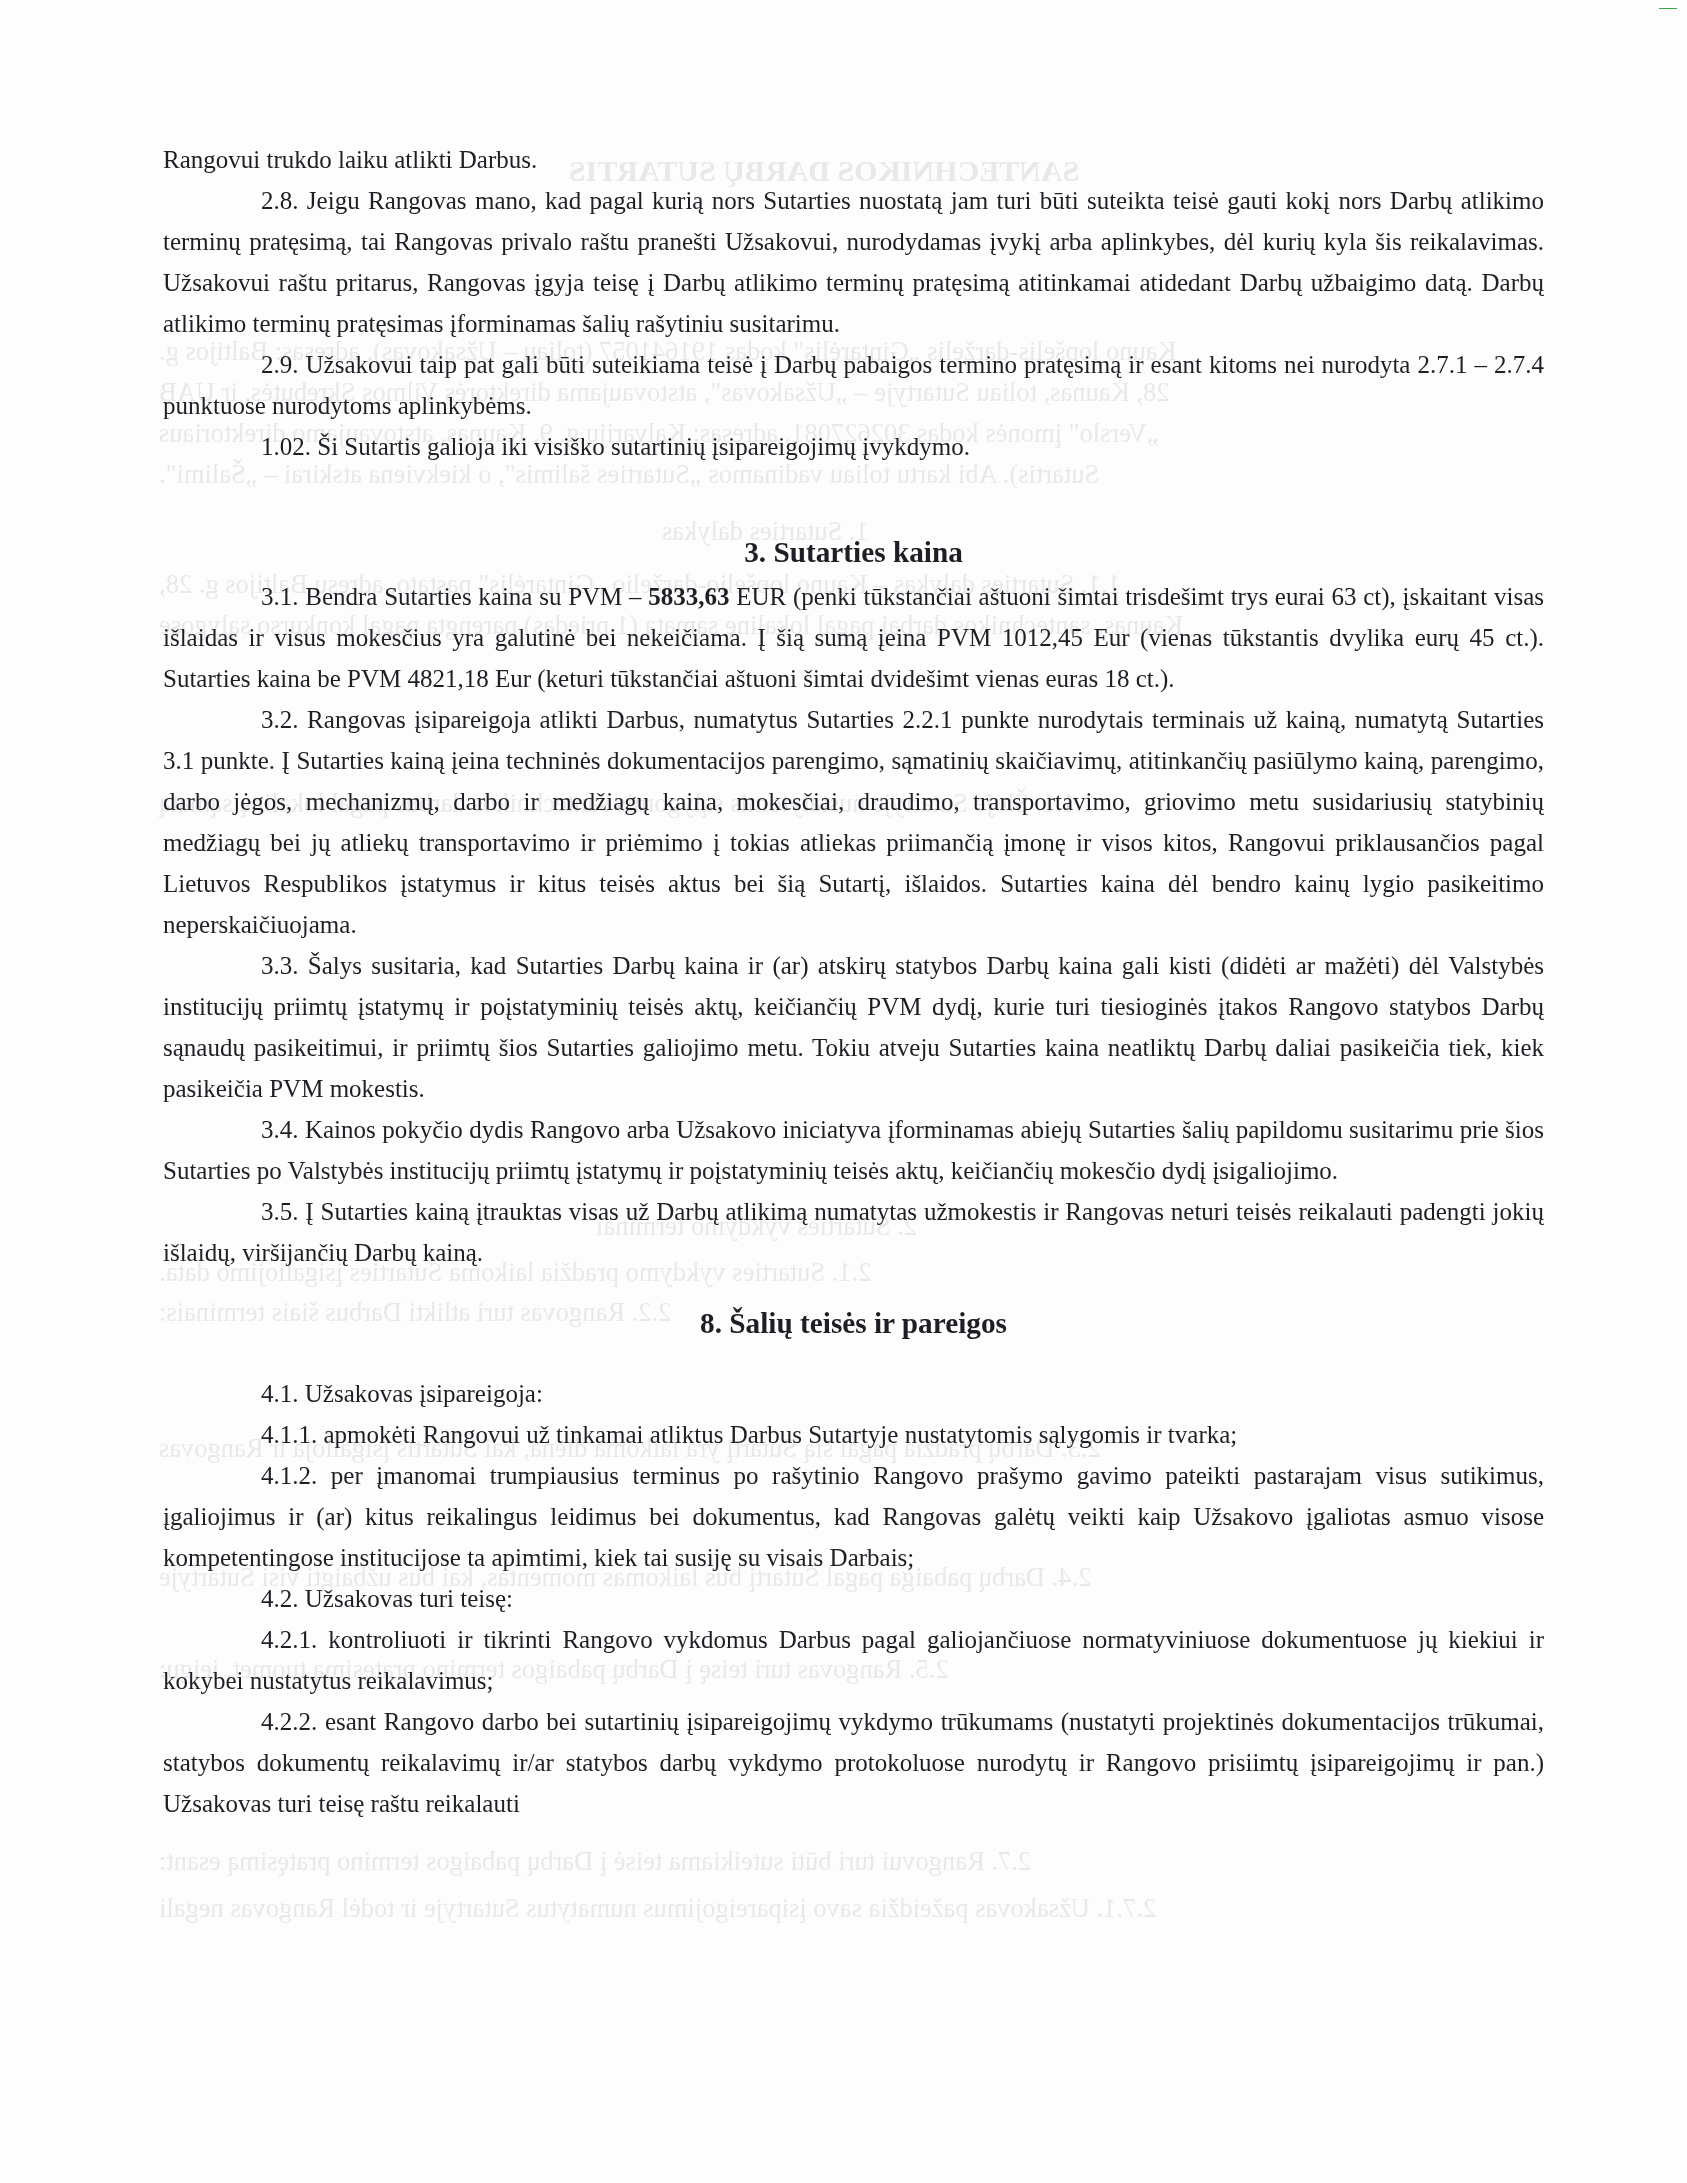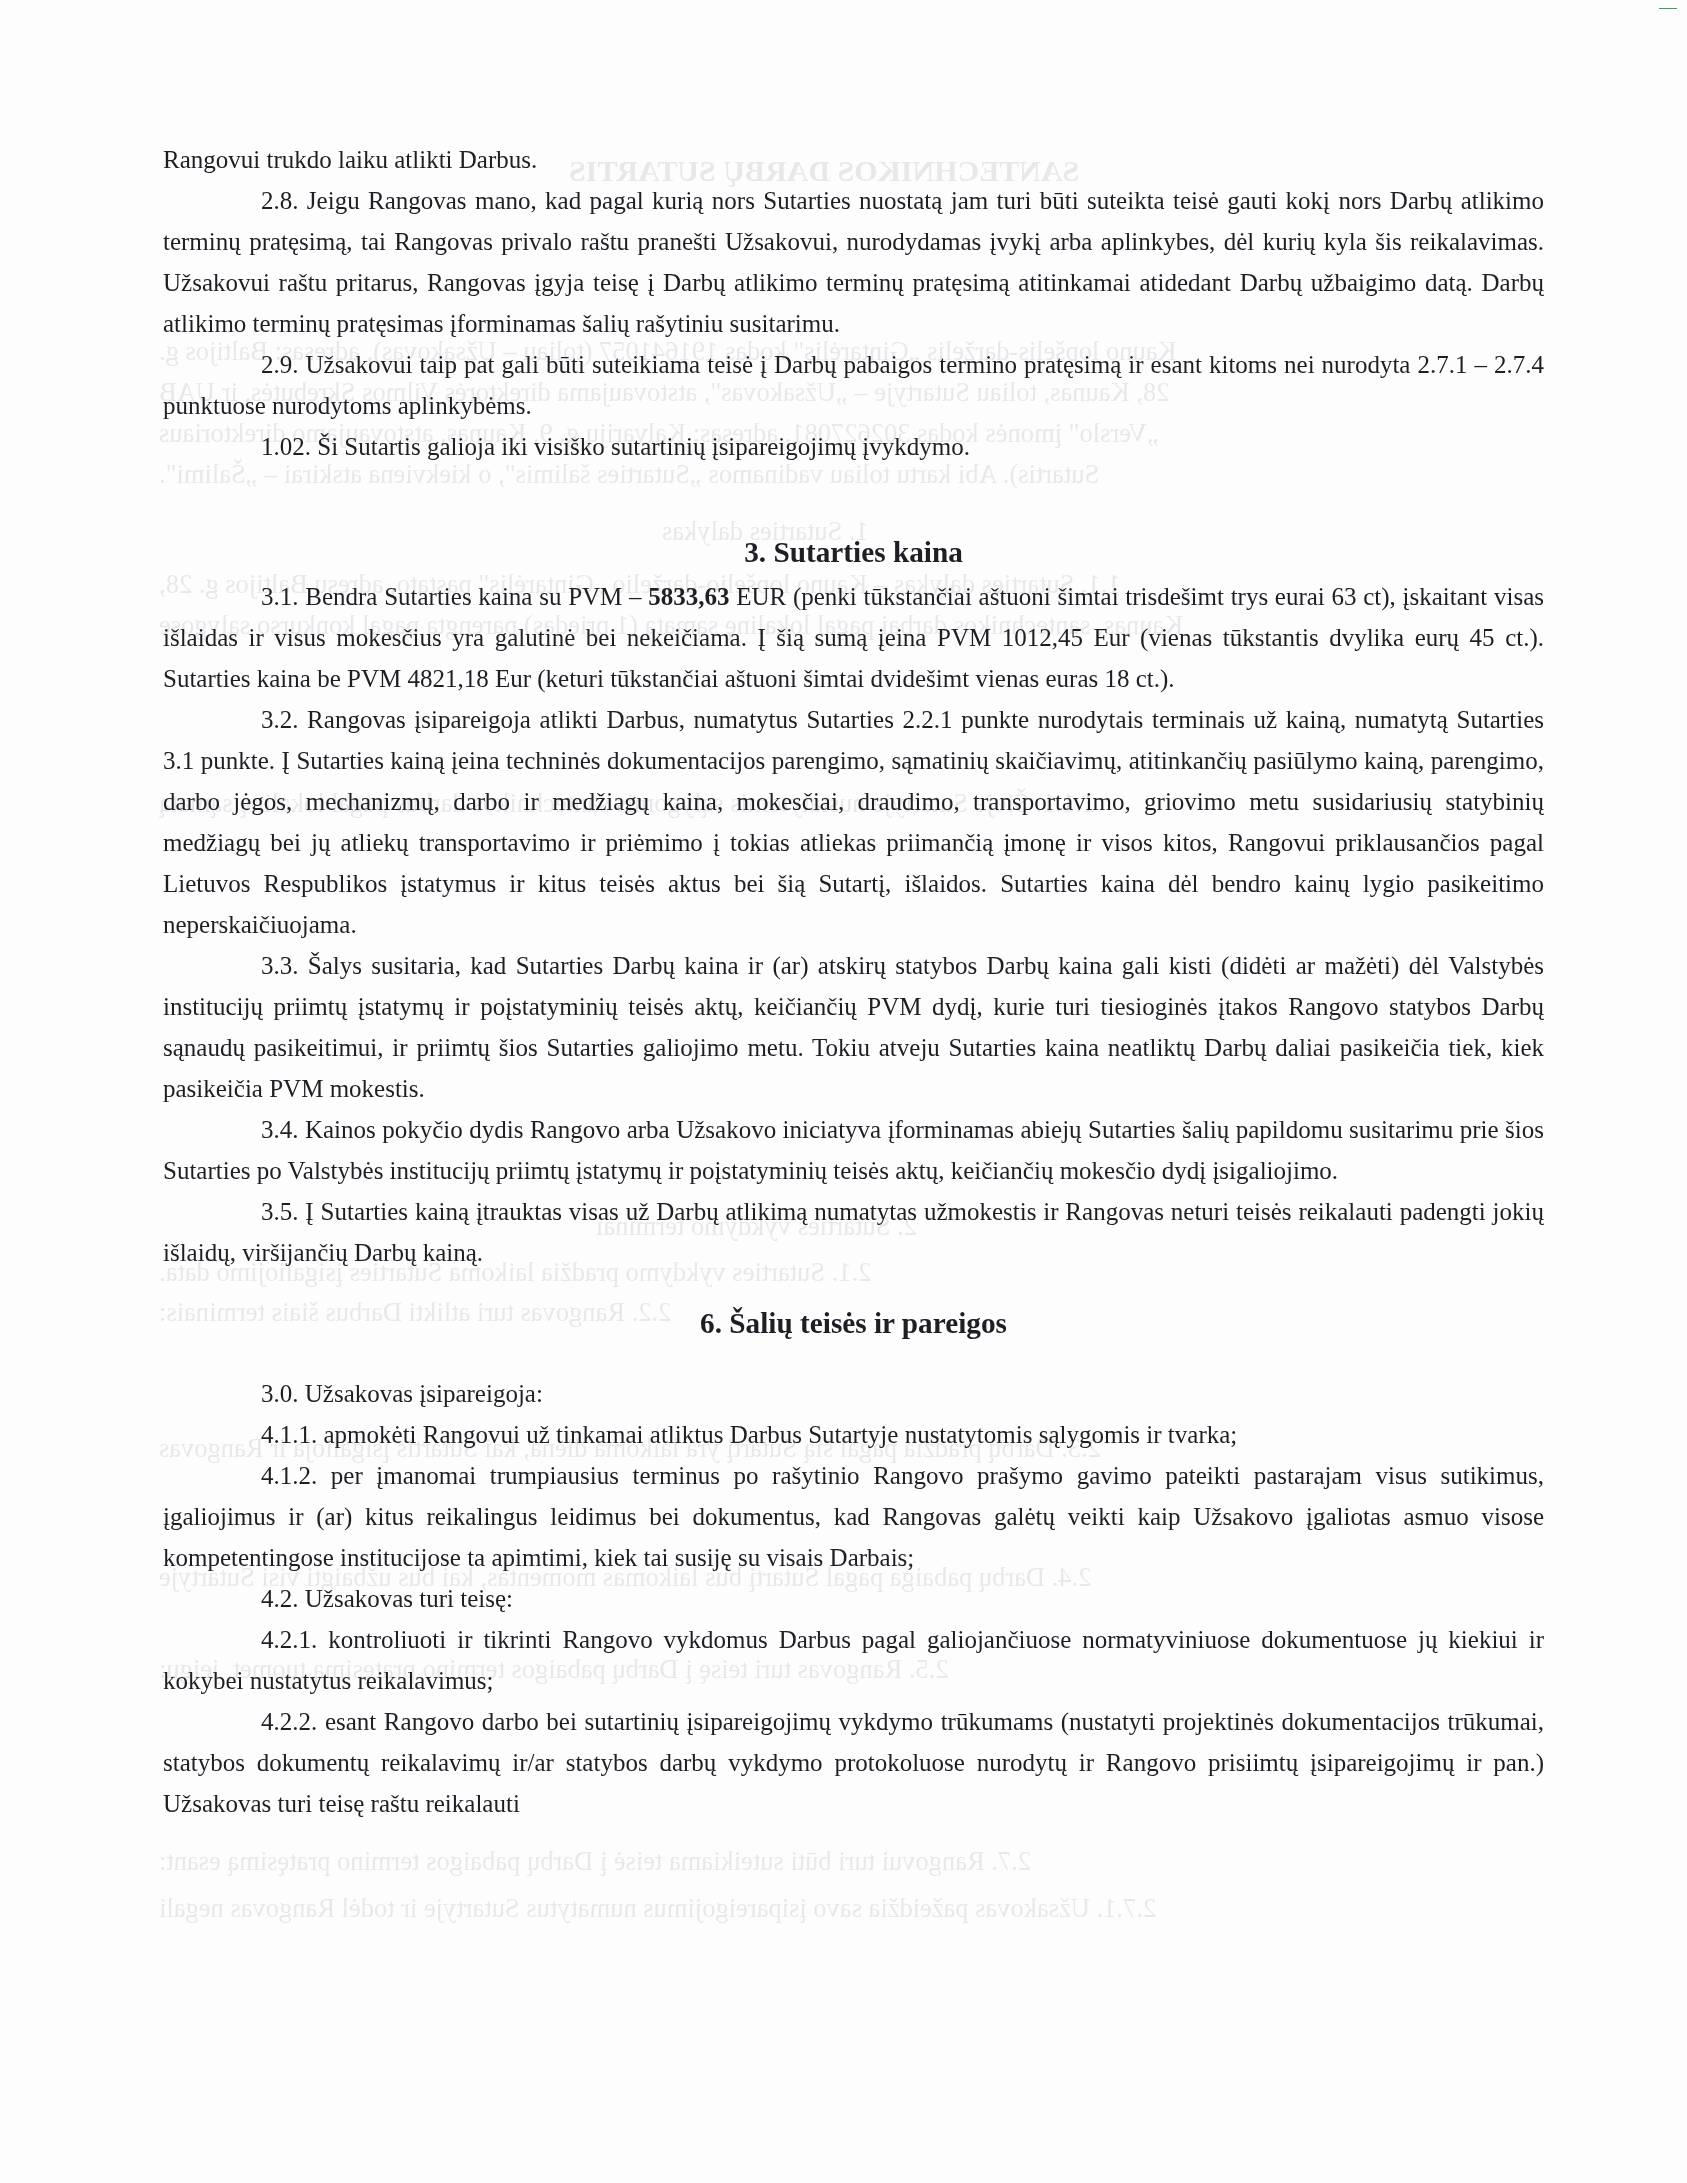--- a/index.html
+++ b/index.html
@@ -56,23 +56,23 @@
     <p class="p">1.02. Ši Sutartis galioja iki visiško sutartinių įsipareigojimų įvykdymo.</p>
 
     <h3 class="h h3">3. Sutarties kaina</h3>
 
     <p class="p"><span>3.1. Bendra Sutarties kaina su PVM – </span><b>5833,63</b><span> EUR (penki tūkstančiai aštuoni šimtai trisdešimt trys eurai 63 ct), įskaitant visas išlaidas ir visus mokesčius yra galutinė bei nekeičiama. Į šią sumą įeina PVM 1012,45 Eur (vienas tūkstantis dvylika eurų 45 ct.). Sutarties kaina be PVM 4821,18 Eur (keturi tūkstančiai aštuoni šimtai dvidešimt vienas euras 18 ct.).</span></p>
     <p class="p">3.2. Rangovas įsipareigoja atlikti Darbus, numatytus Sutarties 2.2.1 punkte nurodytais terminais už kainą, numatytą Sutarties 3.1 punkte. Į Sutarties kainą įeina techninės dokumentacijos parengimo, sąmatinių skaičiavimų, atitinkančių pasiūlymo kainą, parengimo, darbo jėgos, mechanizmų, darbo ir medžiagų kaina, mokesčiai, draudimo, transportavimo, griovimo metu susidariusių statybinių medžiagų bei jų atliekų transportavimo ir priėmimo į tokias atliekas priimančią įmonę ir visos kitos, Rangovui priklausančios pagal Lietuvos Respublikos įstatymus ir kitus teisės aktus bei šią Sutartį, išlaidos. Sutarties kaina dėl bendro kainų lygio pasikeitimo neperskaičiuojama.</p>
     <p class="p">3.3. Šalys susitaria, kad Sutarties Darbų kaina ir (ar) atskirų statybos Darbų kaina gali kisti (didėti ar mažėti) dėl Valstybės institucijų priimtų įstatymų ir poįstatyminių teisės aktų, keičiančių PVM dydį, kurie turi tiesioginės įtakos Rangovo statybos Darbų sąnaudų pasikeitimui, ir priimtų šios Sutarties galiojimo metu. Tokiu atveju Sutarties kaina neatliktų Darbų daliai pasikeičia tiek, kiek pasikeičia PVM mokestis.</p>
     <p class="p">3.4. Kainos pokyčio dydis Rangovo arba Užsakovo iniciatyva įforminamas abiejų Sutarties šalių papildomu susitarimu prie šios Sutarties po Valstybės institucijų priimtų įstatymų ir poįstatyminių teisės aktų, keičiančių mokesčio dydį įsigaliojimo.</p>
     <p class="p">3.5. Į Sutarties kainą įtrauktas visas už Darbų atlikimą numatytas užmokestis ir Rangovas neturi teisės reikalauti padengti jokių išlaidų, viršijančių Darbų kainą.</p>
 
-    <h3 class="h h4">6. Šalių teisės ir pareigos</h3>
+    <h3 class="h h4">8. Šalių teisės ir pareigos</h3>
 
-    <p class="p">3.0. Užsakovas įsipareigoja:</p>
+    <p class="p">4.1. Užsakovas įsipareigoja:</p>
     <p class="p">4.1.1. apmokėti Rangovui už tinkamai atliktus Darbus Sutartyje nustatytomis sąlygomis ir tvarka;</p>
     <p class="p">4.1.2. per įmanomai trumpiausius terminus po rašytinio Rangovo prašymo gavimo pateikti pastarajam visus sutikimus, įgaliojimus ir (ar) kitus reikalingus leidimus bei dokumentus, kad Rangovas galėtų veikti kaip Užsakovo įgaliotas asmuo visose kompetentingose institucijose ta apimtimi, kiek tai susiję su visais Darbais;</p>
     <p class="p">4.2. Užsakovas turi teisę:</p>
     <p class="p">4.2.1. kontroliuoti ir tikrinti Rangovo vykdomus Darbus pagal galiojančiuose normatyviniuose dokumentuose jų kiekiui ir kokybei nustatytus reikalavimus;</p>
     <p class="p">4.2.2. esant Rangovo darbo bei sutartinių įsipareigojimų vykdymo trūkumams (nustatyti projektinės dokumentacijos trūkumai, statybos dokumentų reikalavimų ir/ar statybos darbų vykdymo protokoluose nurodytų ir Rangovo prisiimtų įsipareigojimų ir pan.) Užsakovas turi teisę raštu reikalauti</p>
   </div>
 </div>
 
 
 </body></html>

